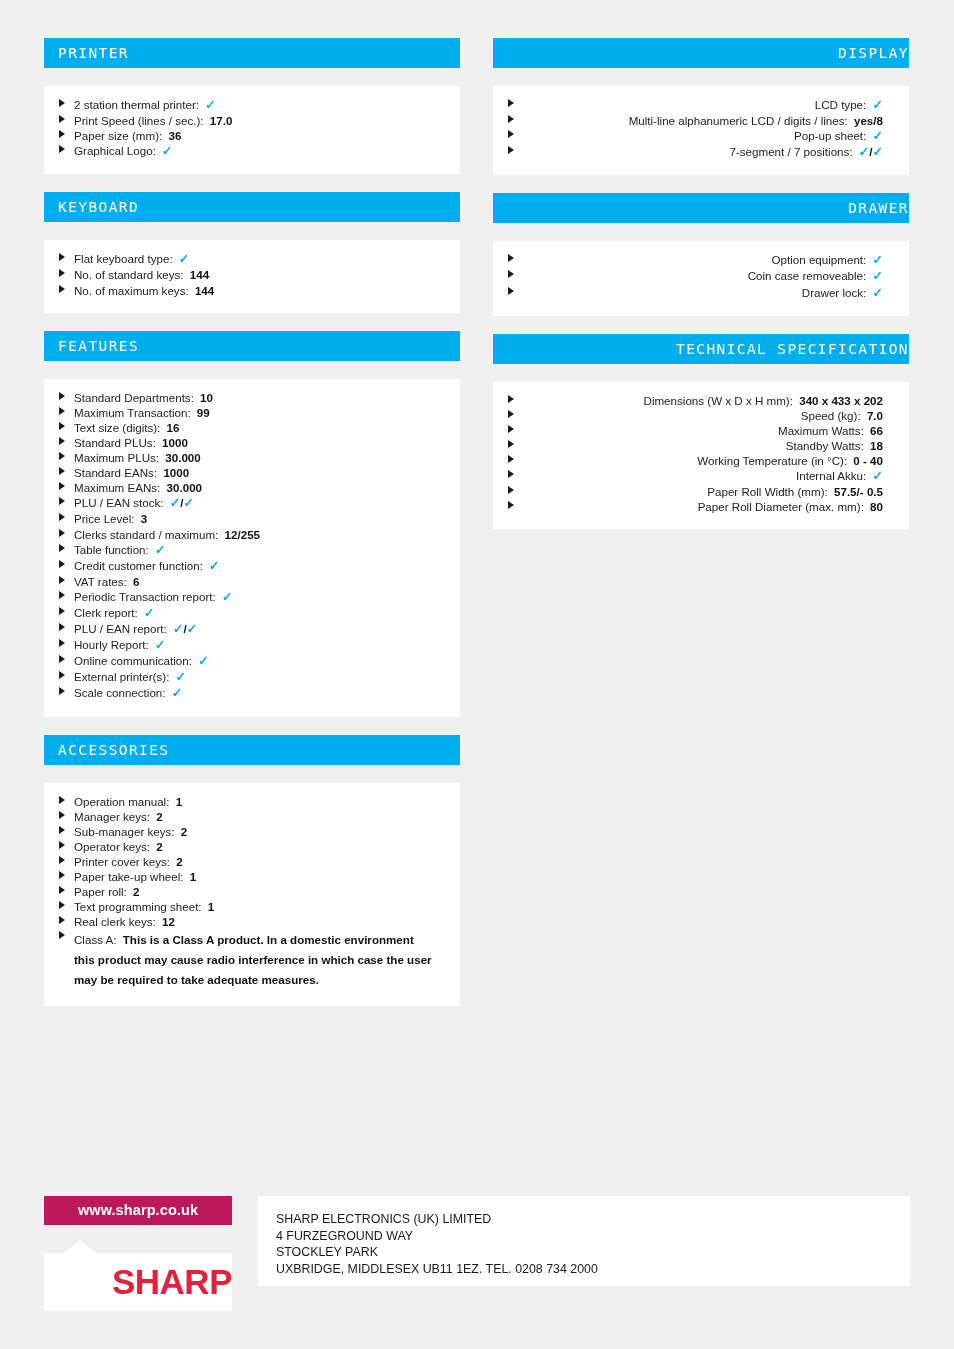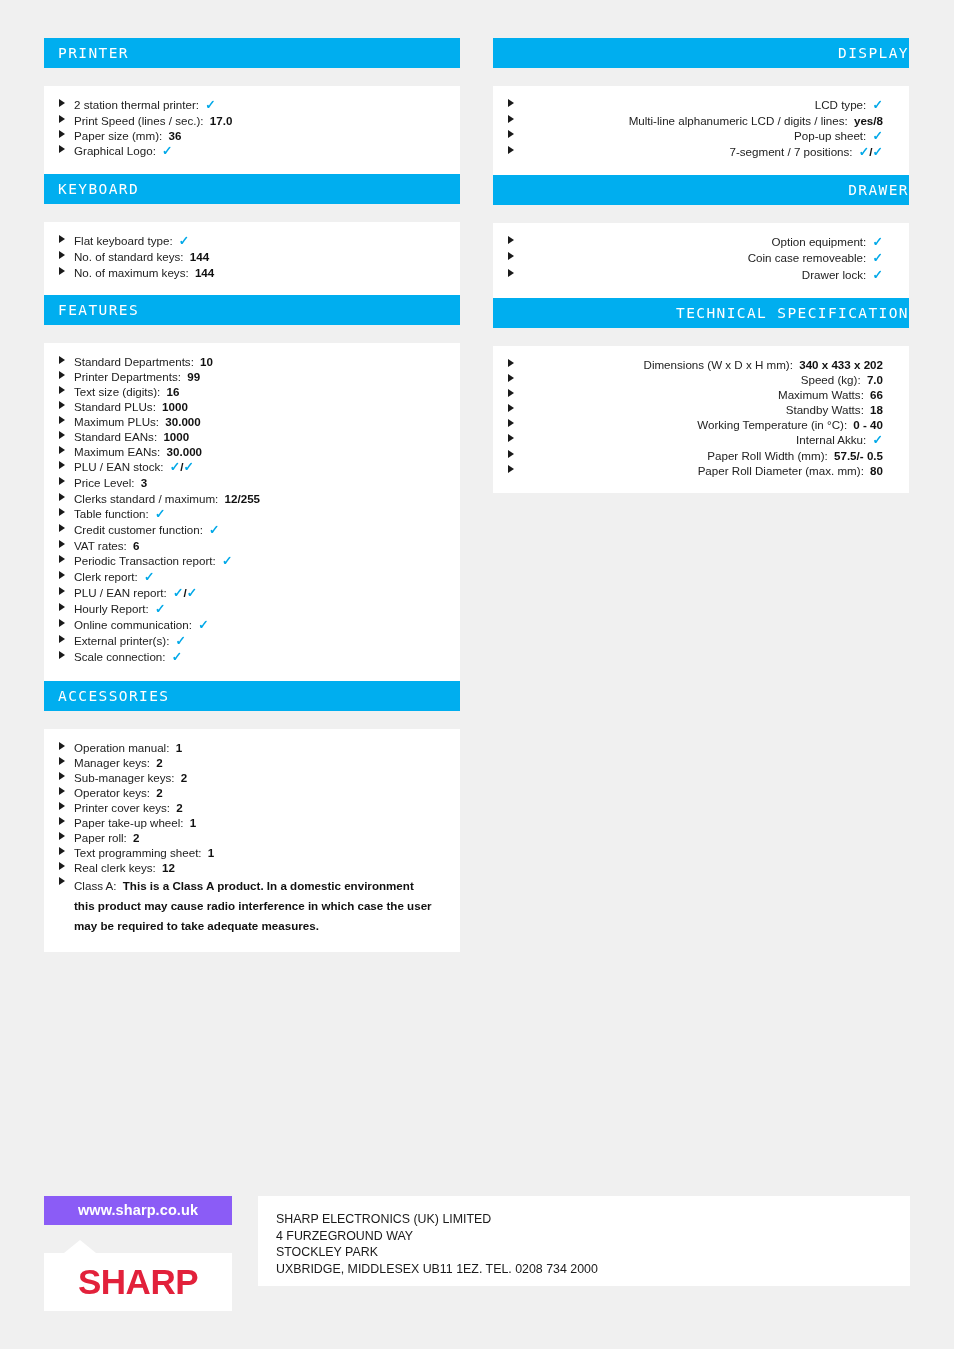--- a/index.html
+++ b/index.html
@@ -28,20 +28,21 @@
     position: absolute;
     width: 416px;
   }
   .col-left  { left: 44px; top: 38px; }
   .col-right { left: 493px; top: 38px; text-align: right; }
 
   
   .section {
     position: relative;
     width: 416px;
+    margin-bottom: 18px;
   }
 
   .sec-header {
     position: relative;
     background: #00aeef;
     height: 30px;
     line-height: 30px;
     padding: 0 0 0 14px;
     color: #ffffff;
     font-family: "DejaVu Sans Mono", "Liberation Mono", monospace;
@@ -108,21 +109,21 @@
     top: 1185px;
     width: 954px;
     height: 140px;
   }
   .web-badge {
     position: absolute;
     left: 44px;
     top: 11px;
     width: 188px;
     height: 29px;
-    background: #8b5cf6;
+    background: #be185d;
     color: #ffffff;
     font-family: "Liberation Sans", sans-serif;
     font-size: 14.5px;
     font-weight: bold;
     line-height: 29px;
     text-align: center;
     letter-spacing: 0.1px;
   }
   .logo-box {
     position: absolute;
@@ -142,21 +143,21 @@
     border-right: 16px solid transparent;
     border-bottom: 13px solid #ffffff;
   }
   .logo-text {
     position: absolute;
     left: 0;
     top: 0;
     width: 188px;
     height: 58px;
     line-height: 58px;
-    text-align: center;
+    text-align: right;
     color: #e2213b;
     font-family: "Liberation Sans", sans-serif;
     font-weight: bold;
     font-size: 35px;
     letter-spacing: -0.5px;
   }
   .addr-box {
     position: absolute;
     left: 258px;
     top: 11px;
@@ -205,21 +206,21 @@
         </div>
     </div>
 
     <div class="section">
       <div class="sec-header">
         <span>FEATURES</span>
         
       </div>
       <div class="sec-body">
           <div class="spec-row"><span class="bullet"></span><span class="spec-label">Standard Departments:</span> <span class="spec-value">10</span></div>
-          <div class="spec-row"><span class="bullet"></span><span class="spec-label">Printer Departments:</span> <span class="spec-value">99</span></div>
+          <div class="spec-row"><span class="bullet"></span><span class="spec-label">Maximum Transaction:</span> <span class="spec-value">99</span></div>
           <div class="spec-row"><span class="bullet"></span><span class="spec-label">Text size (digits):</span> <span class="spec-value">16</span></div>
           <div class="spec-row"><span class="bullet"></span><span class="spec-label">Standard PLUs:</span> <span class="spec-value">1000</span></div>
           <div class="spec-row"><span class="bullet"></span><span class="spec-label">Maximum PLUs:</span> <span class="spec-value">30.000</span></div>
           <div class="spec-row"><span class="bullet"></span><span class="spec-label">Standard EANs:</span> <span class="spec-value">1000</span></div>
           <div class="spec-row"><span class="bullet"></span><span class="spec-label">Maximum EANs:</span> <span class="spec-value">30.000</span></div>
           <div class="spec-row"><span class="bullet"></span><span class="spec-label">PLU / EAN stock:</span> <span class="spec-value"><span class="chk">✓</span><span class="sep">/</span><span class="chk">✓</span></span></div>
           <div class="spec-row"><span class="bullet"></span><span class="spec-label">Price Level:</span> <span class="spec-value">3</span></div>
           <div class="spec-row"><span class="bullet"></span><span class="spec-label">Clerks standard / maximum:</span> <span class="spec-value">12<span class="sep">/</span>255</span></div>
           <div class="spec-row"><span class="bullet"></span><span class="spec-label">Table function:</span> <span class="spec-value"><span class="chk">✓</span></span></div>
           <div class="spec-row"><span class="bullet"></span><span class="spec-label">Credit customer function:</span> <span class="spec-value"><span class="chk">✓</span></span></div>

